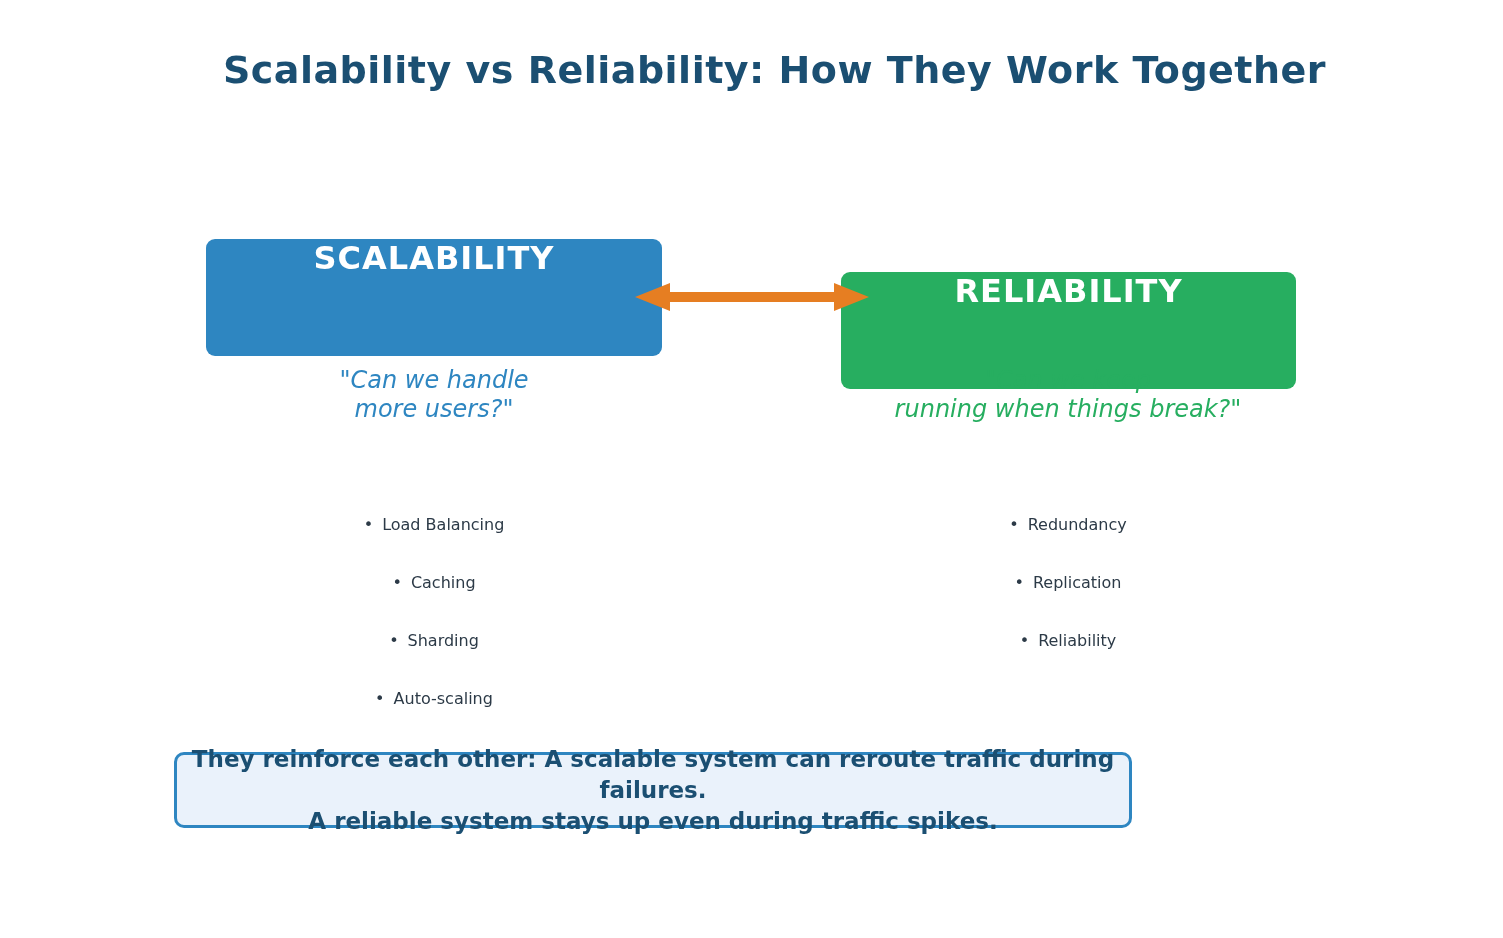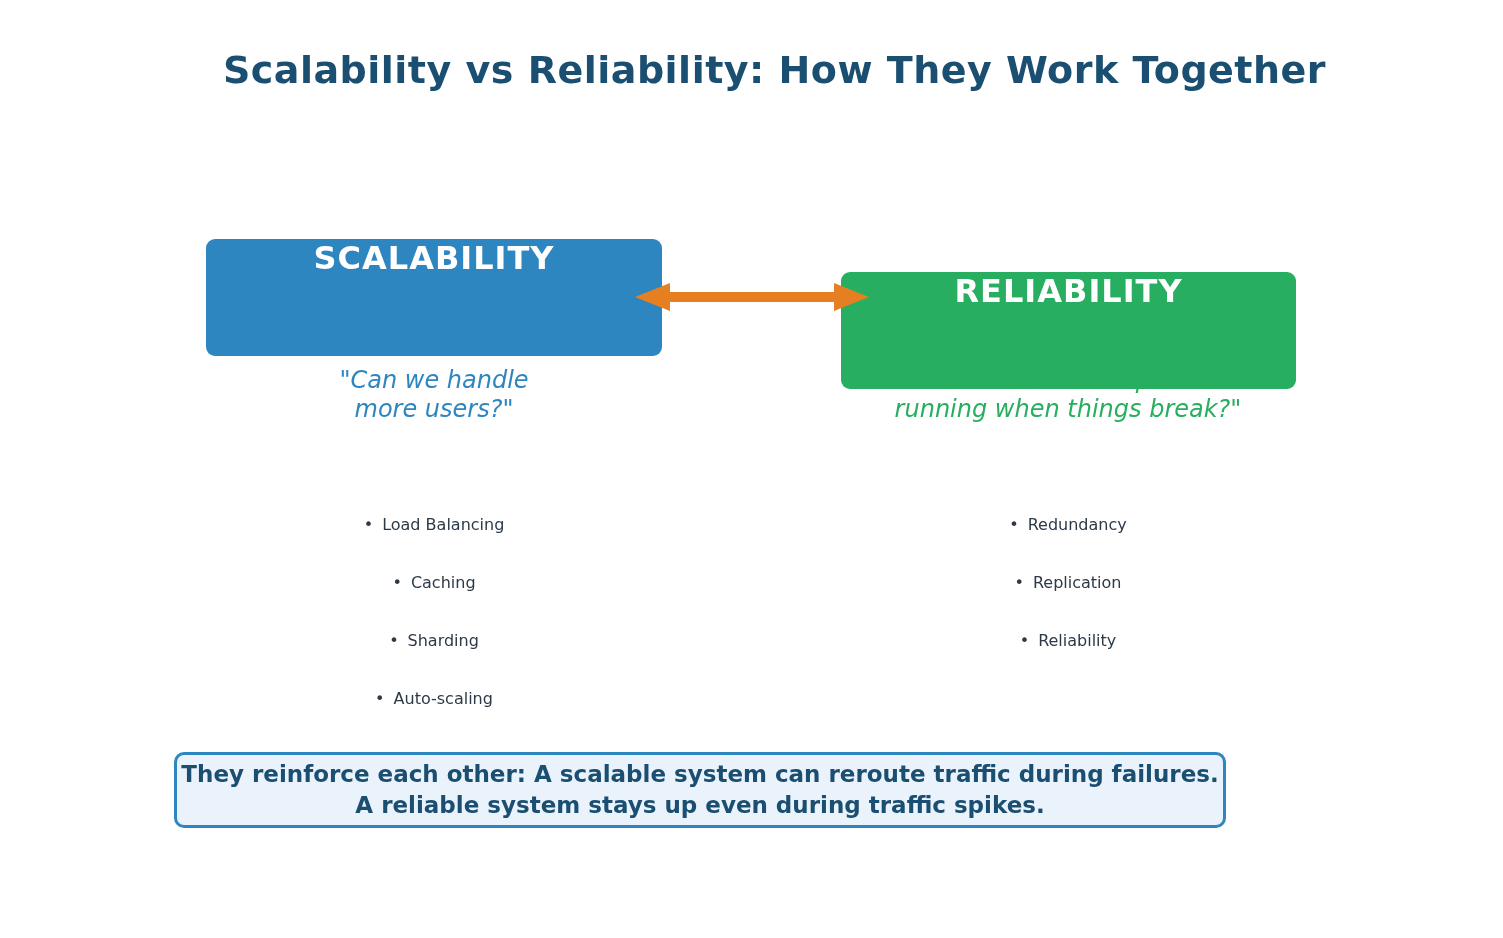--- a/index.html
+++ b/index.html
@@ -91,21 +91,21 @@
     line-height: 30px;
     margin-bottom: 28px;
   }
   .bullet-glyph {
     margin-right: 9px;
   }
   .summary-box {
     position: absolute;
     left: 174px;
     top: 752px;
-    width: 1052px;
+    width: 958px;
     height: 76px;
     box-sizing: border-box;
     background: #eaf2fb;
     border: 3px solid #2e86c1;
     border-radius: 10px;
     display: flex;
     flex-direction: column;
     align-items: center;
     justify-content: center;
     text-align: center;

